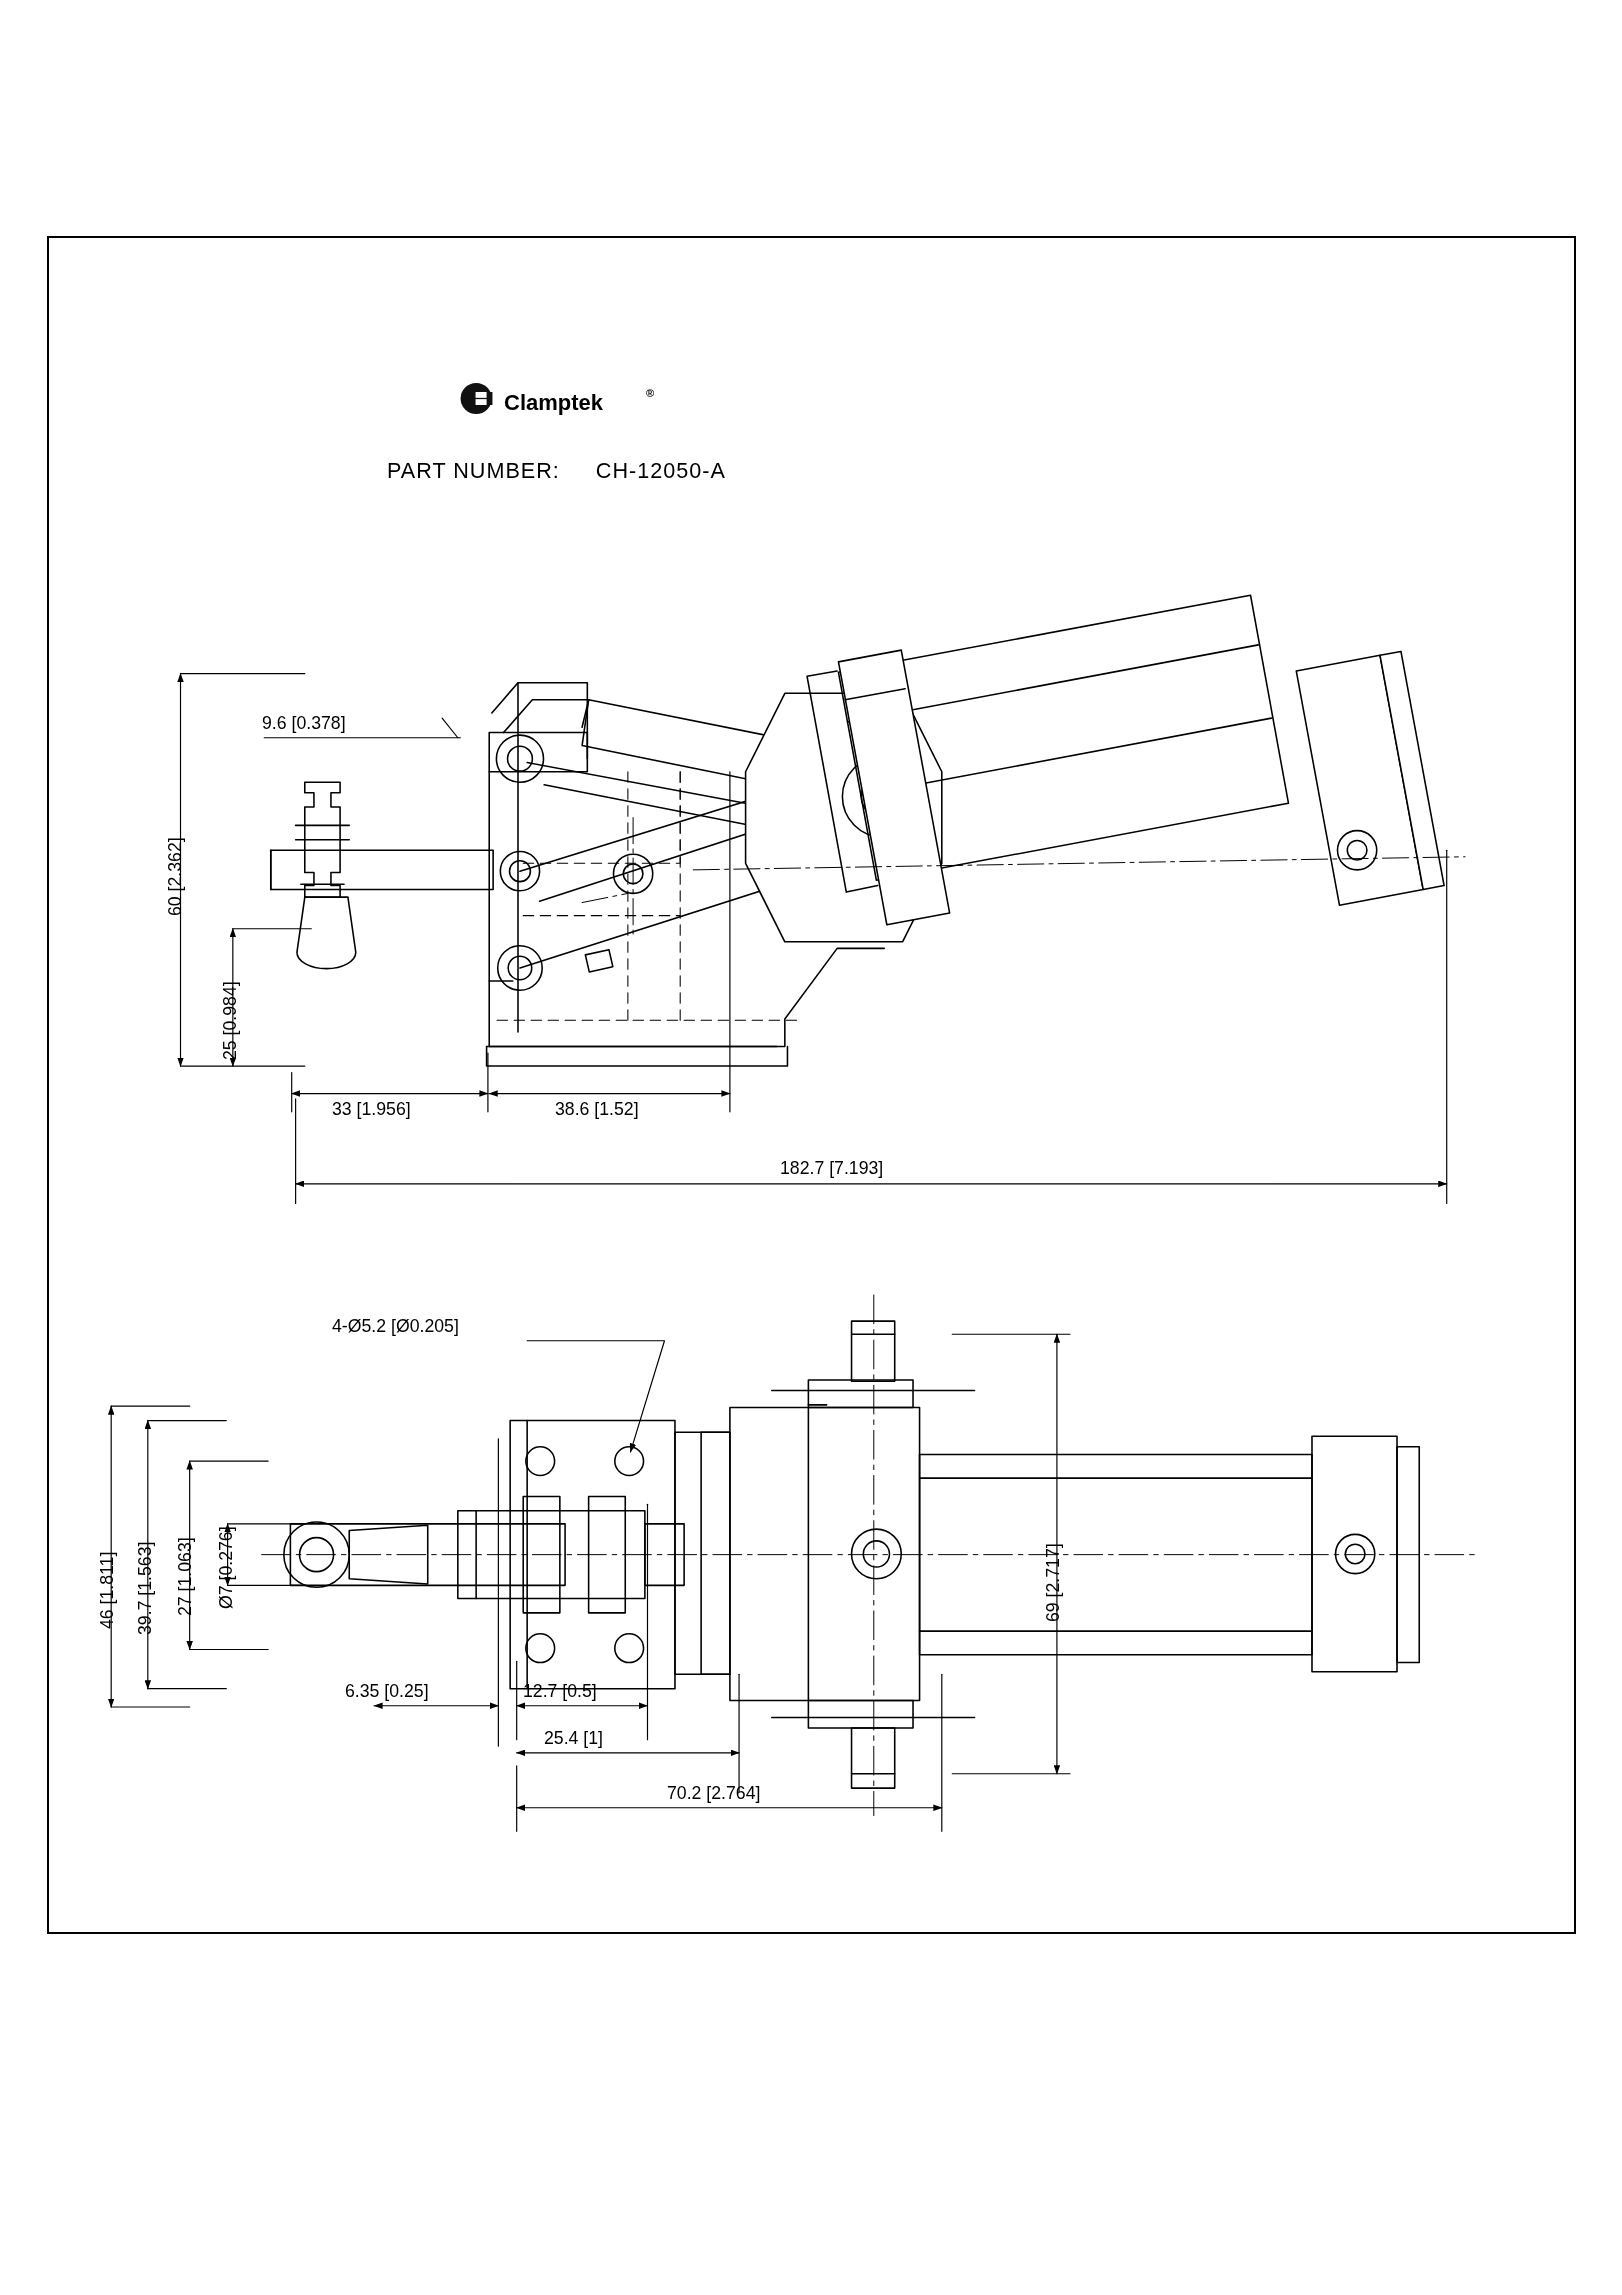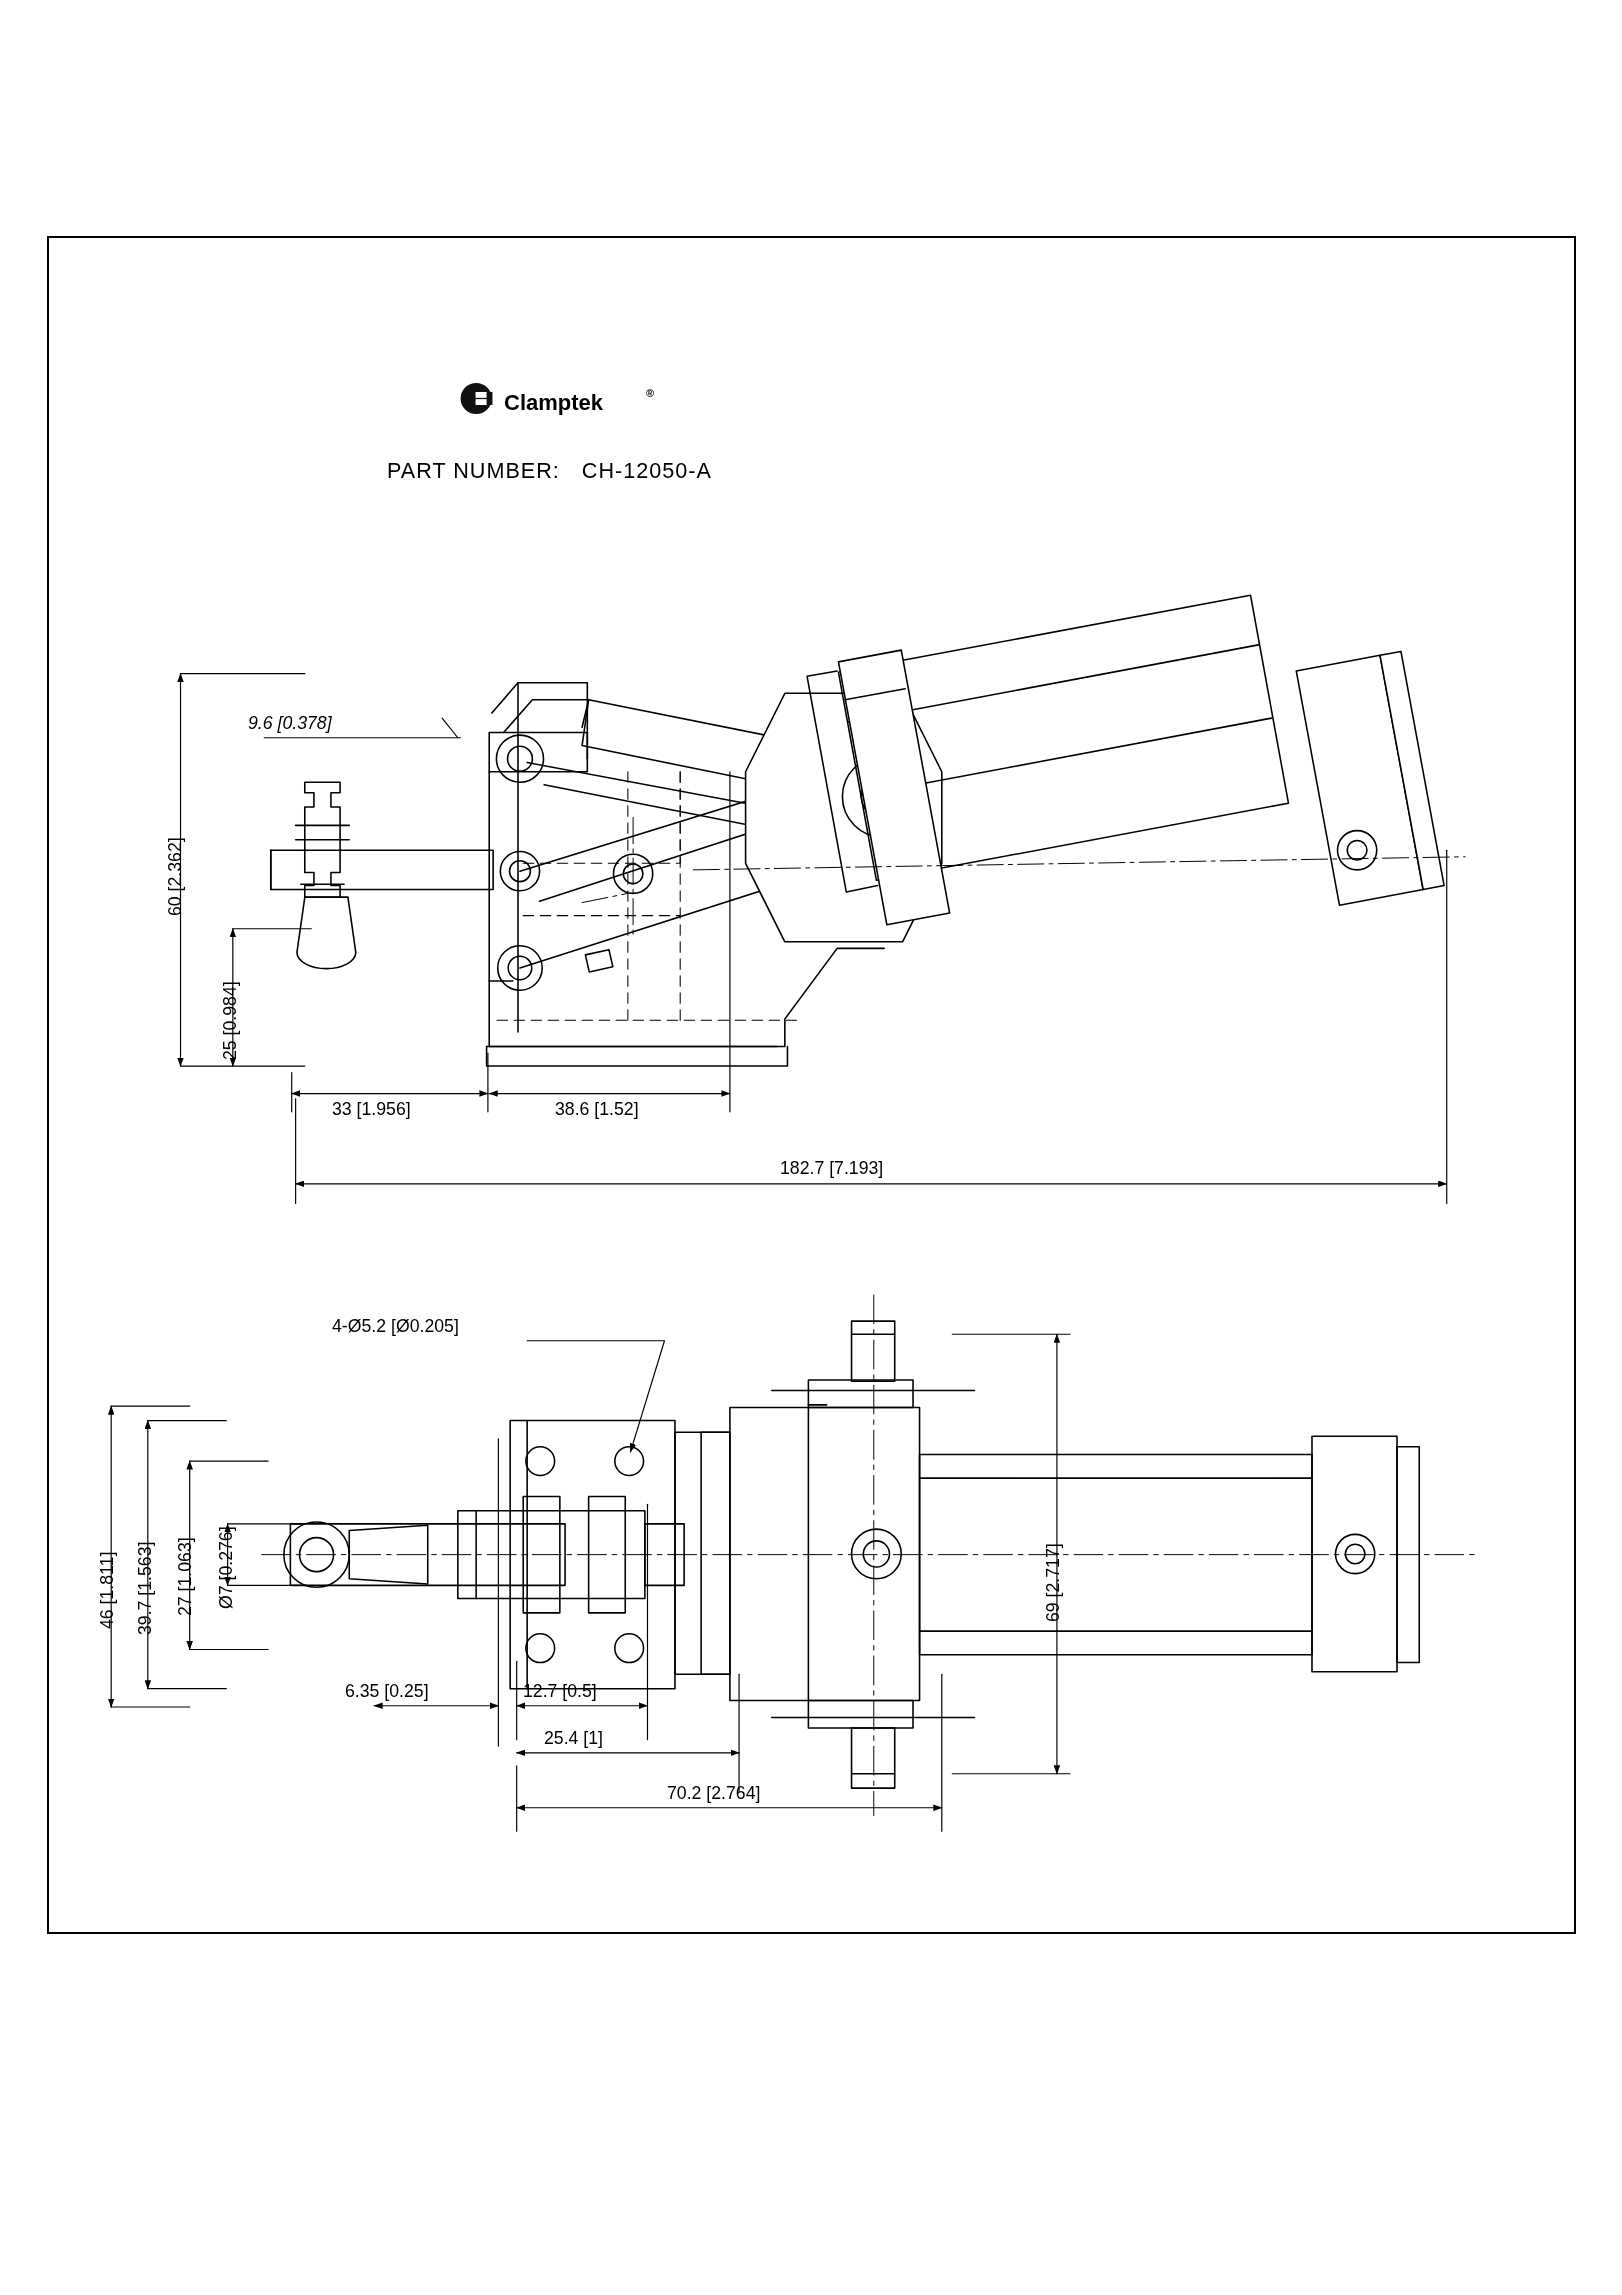--- a/index.html
+++ b/index.html
@@ -63,21 +63,21 @@
   }
   .part-line {
     position: absolute;
     left: 387px;
     top: 458px;
     font-size: 21.6px;
     letter-spacing: 1px;
     font-family: "Liberation Sans", sans-serif;
     white-space: nowrap;
   }
-  .part-label { margin-right: 22px; }
+  .part-label { margin-right: 36px; }
 
   
   .dim {
     position: absolute;
     font-size: 17.7px;
     font-family: "Liberation Sans", sans-serif;
     white-space: nowrap;
     color: #000;
   }
   .dim.v {
@@ -320,21 +320,21 @@
       <path d="M1130,2560 v180"></path>
 
       <path d="M790,2764 h650" marker-start="url(#arS)" marker-end="url(#ar)"></path>
       <path d="M790,2700 v100"></path>
       <path d="M1440,2560 v240"></path>
     </g>
 
     </g>
   </svg>
 
-  <div class="dim" style="left:248px; top:713px;font-style:italic;">9.6 [0.378]</div>
+  <div class="dim" style="left:262px; top:713px;">9.6 [0.378]</div>
   <div class="dim v" style="left:165px; top:916px;">60 [2.362]</div>
   <div class="dim v" style="left:220px; top:1060px;">25 [0.984]</div>
   <div class="dim" style="left:332px; top:1099px;">33 [1.956]</div>
   <div class="dim" style="left:555px; top:1099px;">38.6 [1.52]</div>
   <div class="dim" style="left:780px; top:1158px;text-align:center;">182.7 [7.193]</div>
 
   <div class="dim" style="left:332px; top:1316px;">4-Ø5.2 [Ø0.205]</div>
   <div class="dim v" style="left:97px; top:1629px;">46 [1.811]</div>
   <div class="dim v" style="left:135px; top:1635px;">39.7 [1.563]</div>
   <div class="dim v" style="left:175px; top:1616px;">27 [1.063]</div>

